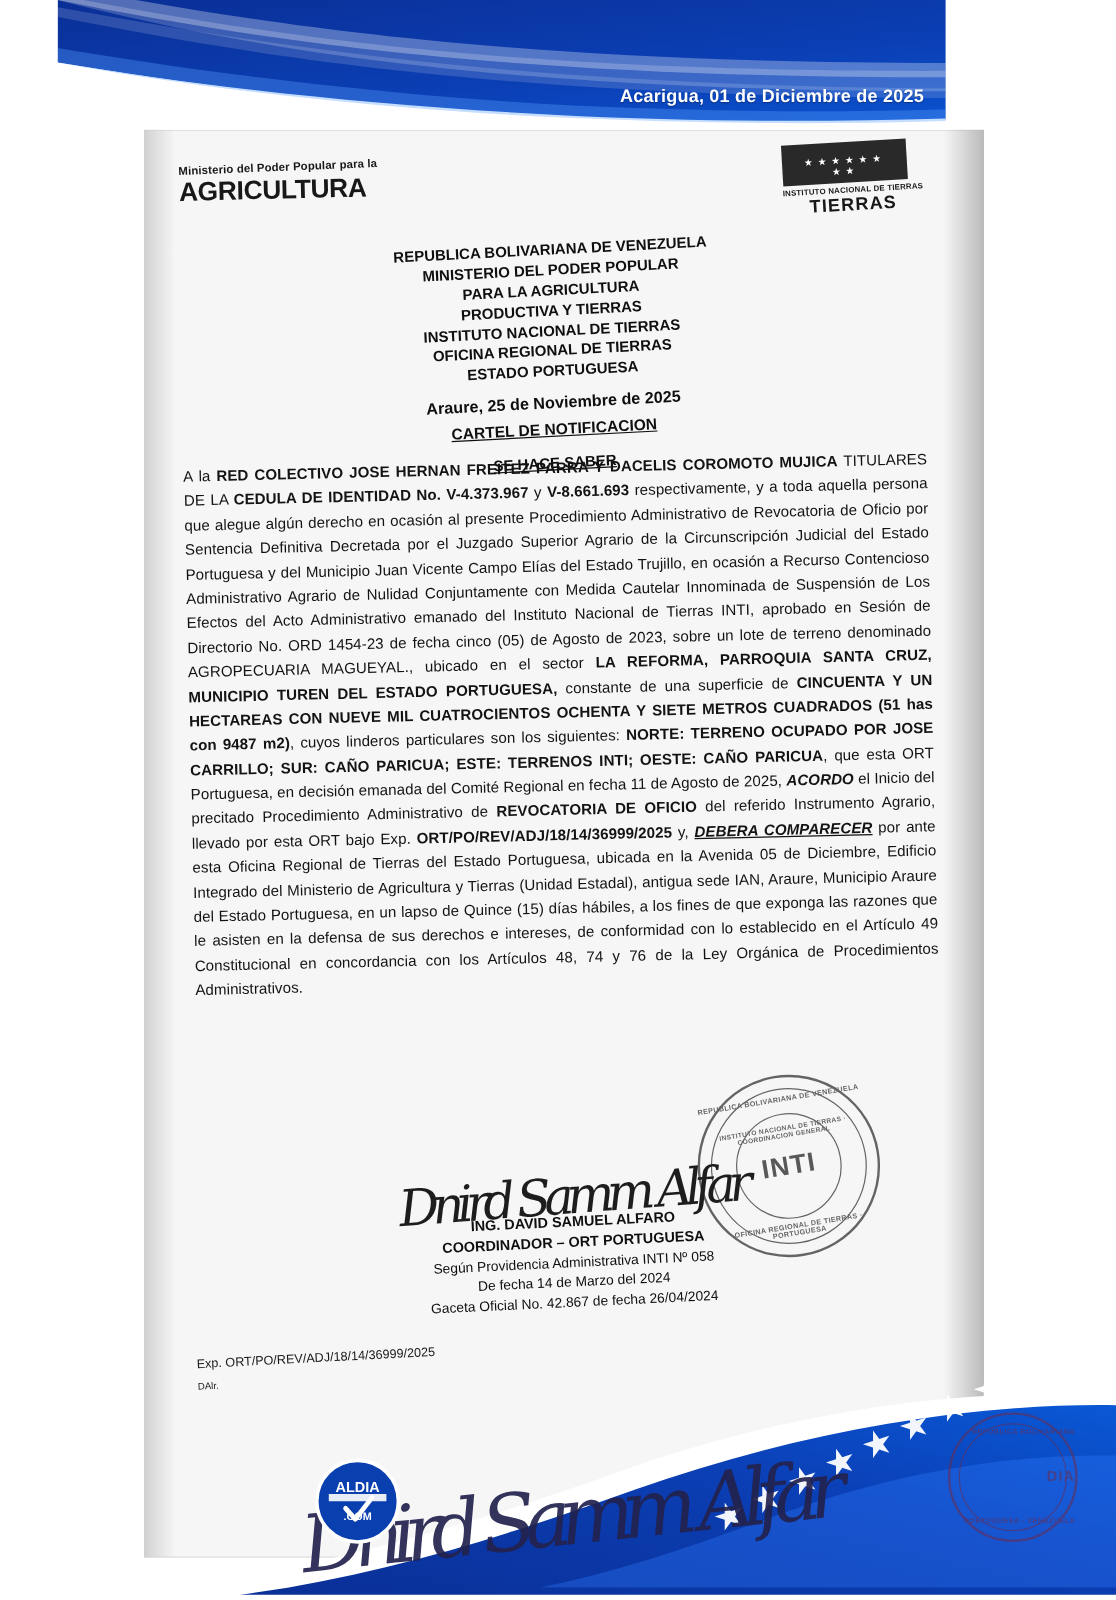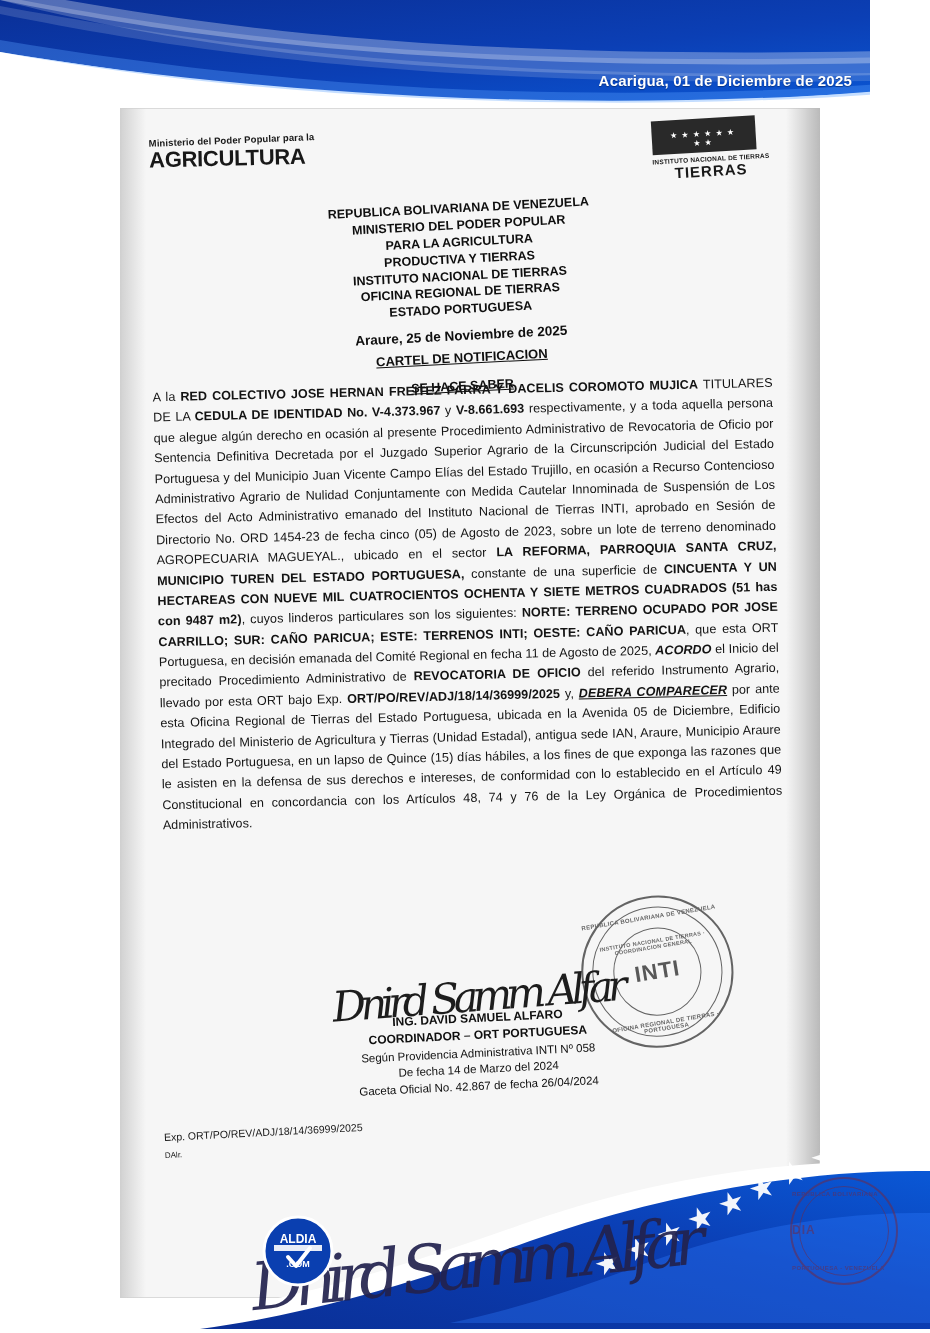--- a/index.html
+++ b/index.html
@@ -12,22 +12,23 @@
     height: 1333px;
     position: relative;
     overflow: hidden;
     font-family: "Liberation Sans", sans-serif;
   }
 
   
   .top-banner {
     position: absolute;
     left: 0; top: 0;
-    width: 870px; height: 108px;
+    width: 740px; height: 108px;
     overflow: hidden;
+    padding-left: 48px;
   }
   .top-banner svg { display: block; }
   .banner-date {
     position: absolute;
     right: 18px;
     top: 72px;
     color: #ffffff;
     font-size: 15px;
     font-weight: bold;
     letter-spacing: .2px;
@@ -295,21 +296,21 @@
     border-radius: 50%;
     border: 2px solid #6d2a4a;
     opacity: .55;
     z-index: 6;
   }
   .wm-badge .b2 {
     position: absolute; left: 7px; top: 7px; right: 7px; bottom: 7px;
     border-radius: 50%; border: 1px solid #6d2a4a;
   }
   .wm-badge .btxt {
-    position: absolute; left: 0; right: 0; text-align: left;
+    position: absolute; left: 0; right: 0; text-align: right;
     font-size: 6px; font-weight: bold; color: #6d2a4a; letter-spacing: .4px;
   }
   .wm-badge .btxt.t { top: 12px; }
   .wm-badge .btxt.m { top: 44px; font-size: 12px; letter-spacing: 1px; }
   .wm-badge .btxt.b { bottom: 12px; }
 </style>
 </head>
 <body>
 
 <div class="top-banner">

